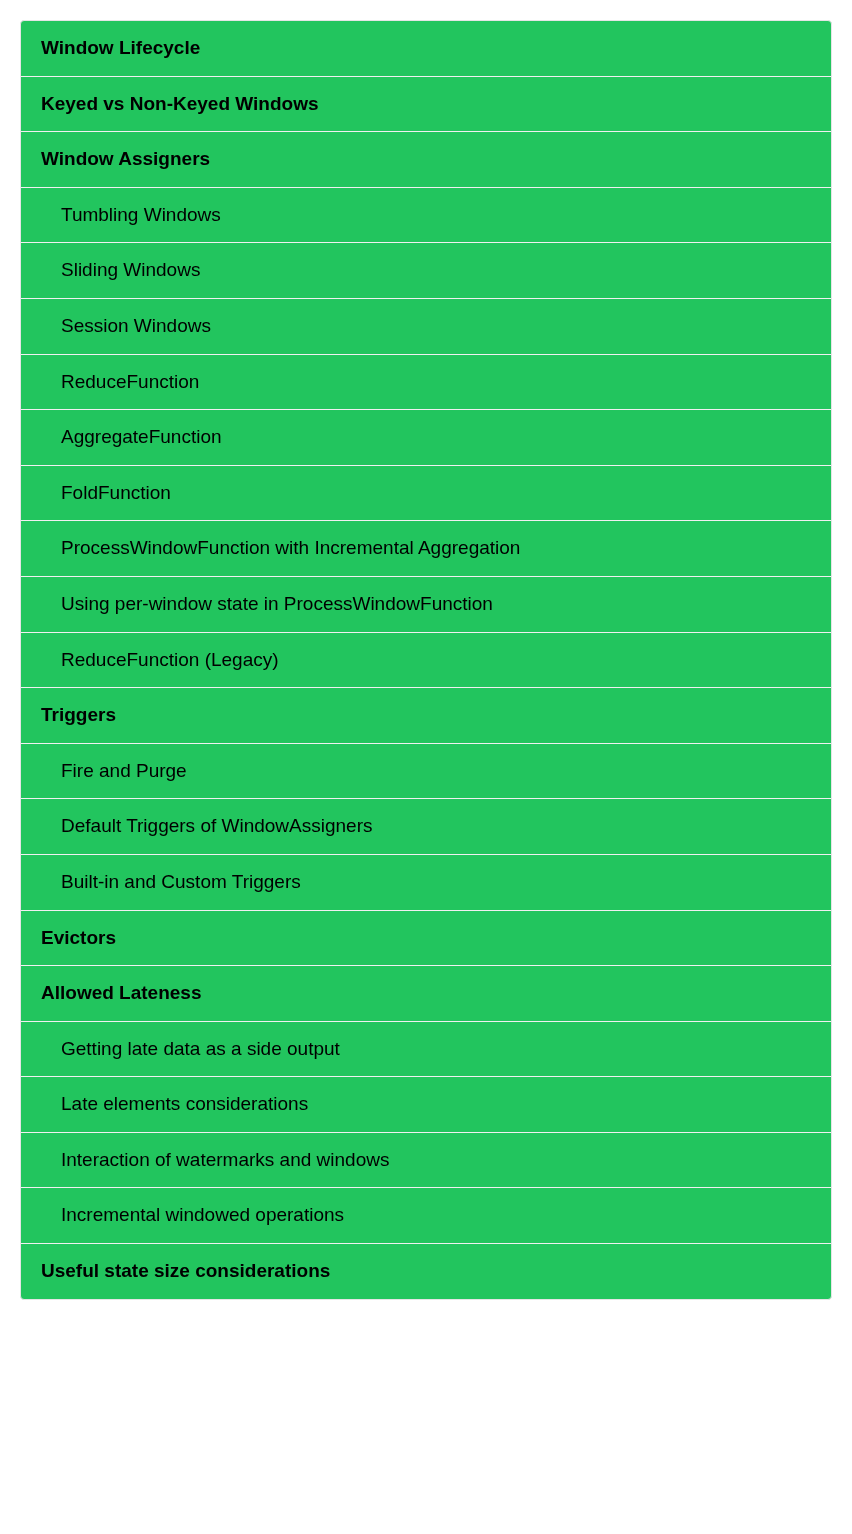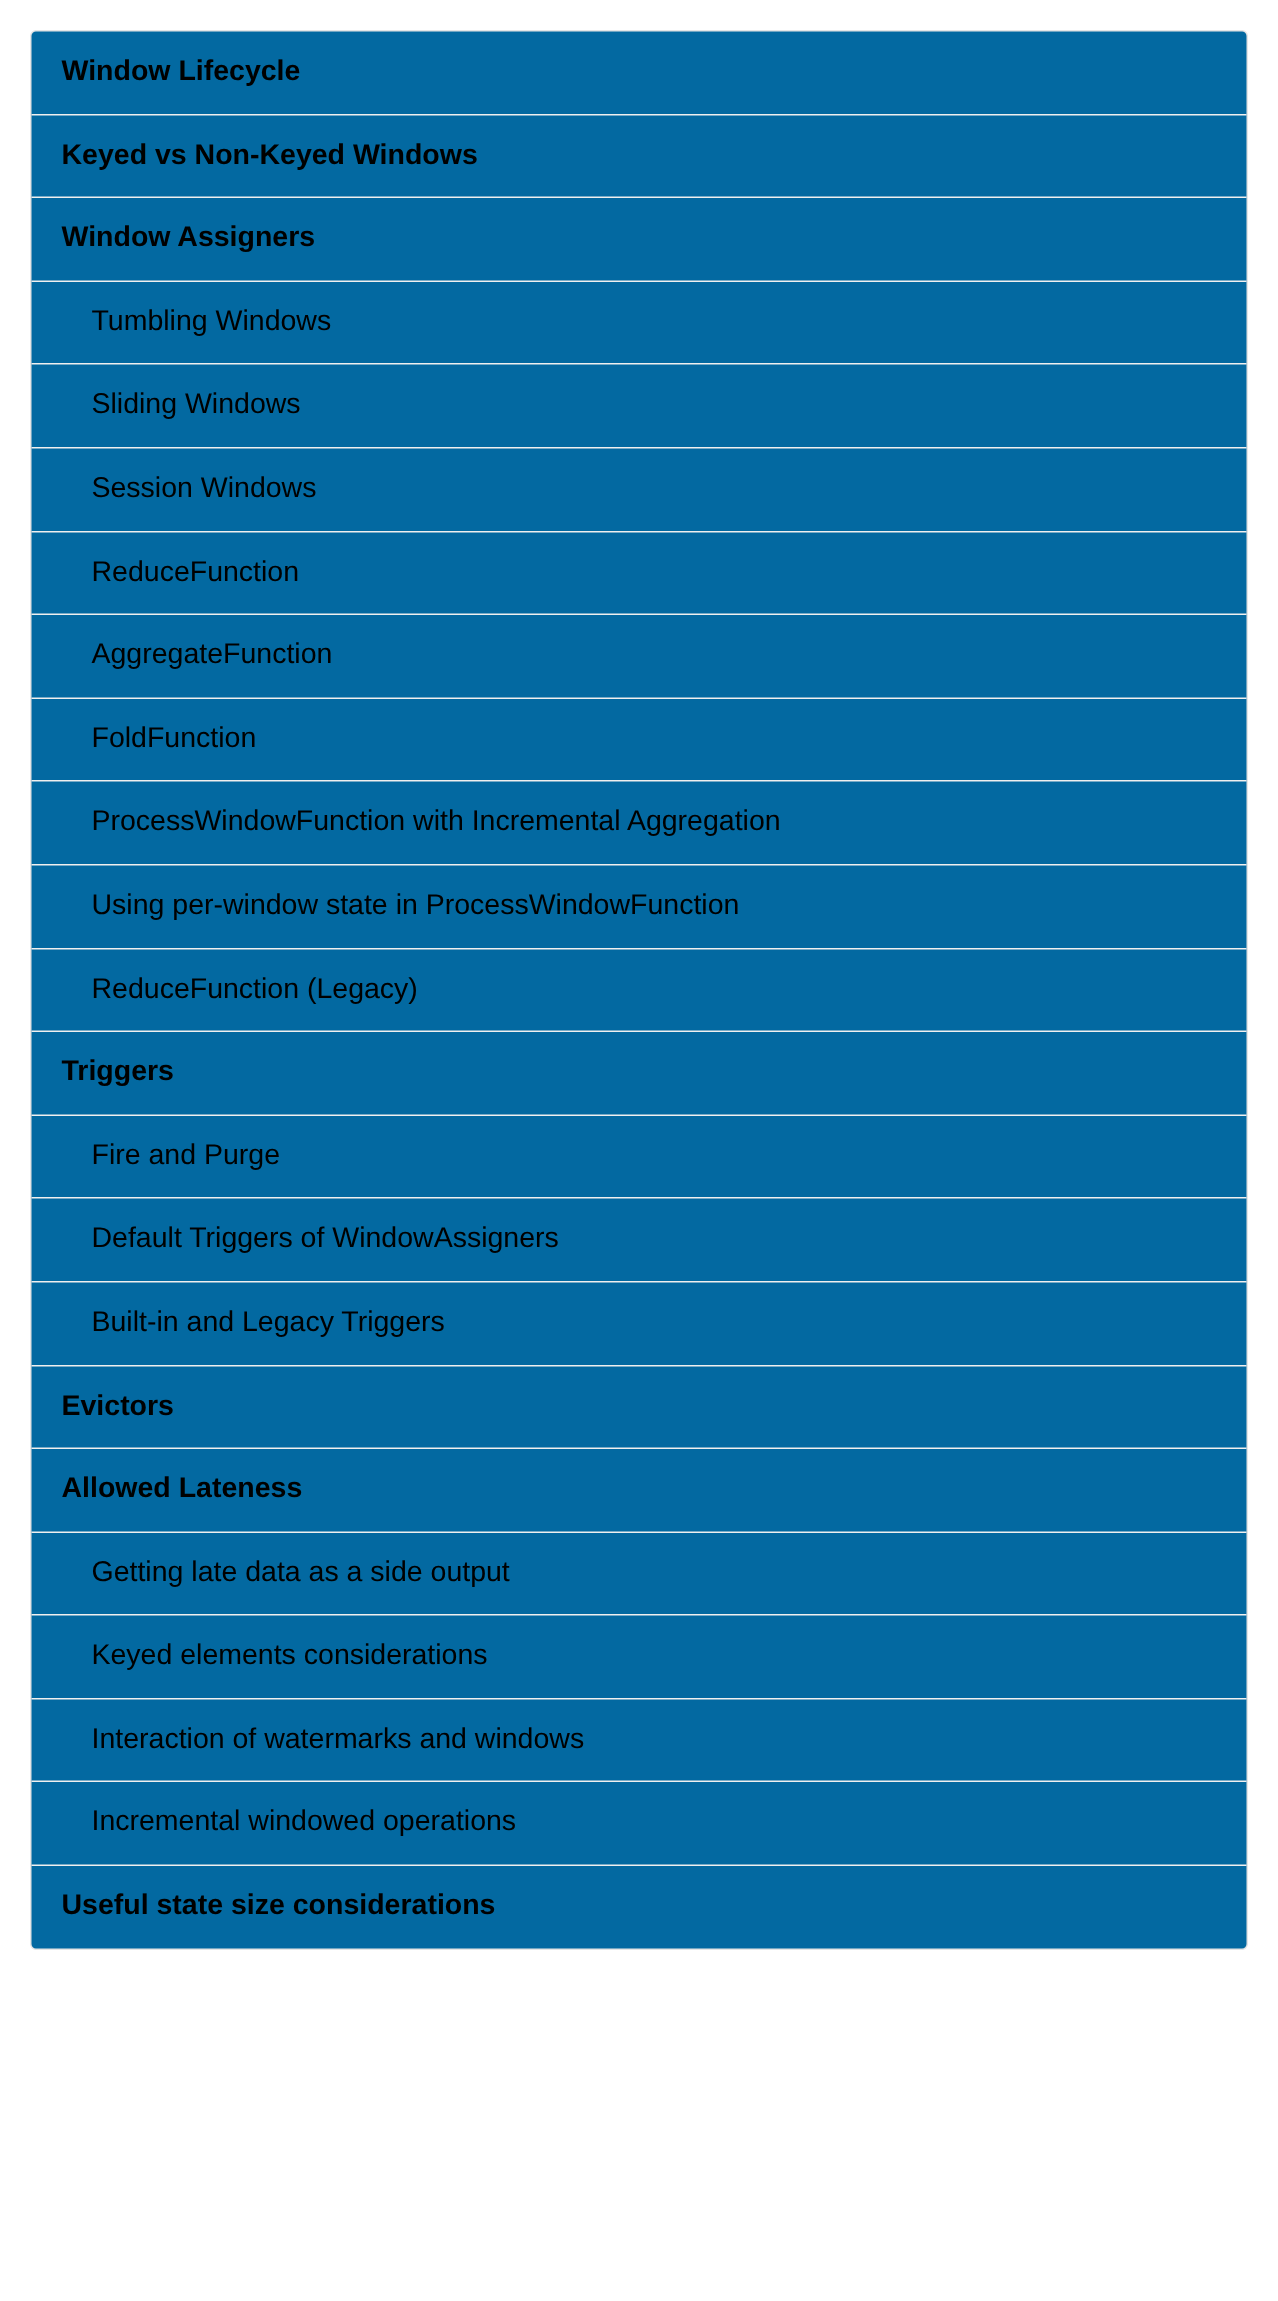--- a/index.html
+++ b/index.html
@@ -9,21 +9,21 @@
     }
     body {
       font-family: -apple-system, BlinkMacSystemFont, "Segoe UI", Helvetica, Arial, sans-serif;
       background: #ffffff;
       padding: 20px;
       width: 852px;
     }
     .toc-container {
       border: 1px solid #e5e5e5;
       border-radius: 4px;
-      background: #0369a1;
+      background: #22c55e;
     }
     .toc-row {
       padding: 14px 20px;
       border-bottom: 1px solid #f0f0f0;
       font-size: 19px;
       line-height: 1.4;
       color: #000000;
       cursor: pointer;
     }
     .toc-row:last-child {
@@ -49,21 +49,21 @@
   <div class="toc-row subsection"><span>Session Windows</span></div>
   <div class="toc-row subsection"><span>ReduceFunction</span></div>
   <div class="toc-row subsection"><span>AggregateFunction</span></div>
   <div class="toc-row subsection"><span>FoldFunction</span></div>
   <div class="toc-row subsection"><span>ProcessWindowFunction with Incremental Aggregation</span></div>
   <div class="toc-row subsection"><span>Using per-window state in ProcessWindowFunction</span></div>
   <div class="toc-row subsection"><span>ReduceFunction (Legacy)</span></div>
   <div class="toc-row section"><span>Triggers</span></div>
   <div class="toc-row subsection"><span>Fire and Purge</span></div>
   <div class="toc-row subsection"><span>Default Triggers of WindowAssigners</span></div>
-  <div class="toc-row subsection"><span>Built-in and Legacy Triggers</span></div>
+  <div class="toc-row subsection"><span>Built-in and Custom Triggers</span></div>
   <div class="toc-row section"><span>Evictors</span></div>
   <div class="toc-row section"><span>Allowed Lateness</span></div>
   <div class="toc-row subsection"><span>Getting late data as a side output</span></div>
-  <div class="toc-row subsection"><span>Keyed elements considerations</span></div>
+  <div class="toc-row subsection"><span>Late elements considerations</span></div>
   <div class="toc-row subsection"><span>Interaction of watermarks and windows</span></div>
   <div class="toc-row subsection"><span>Incremental windowed operations</span></div>
   <div class="toc-row section"><span>Useful state size considerations</span></div>
 </div>
 
 </body></html>

